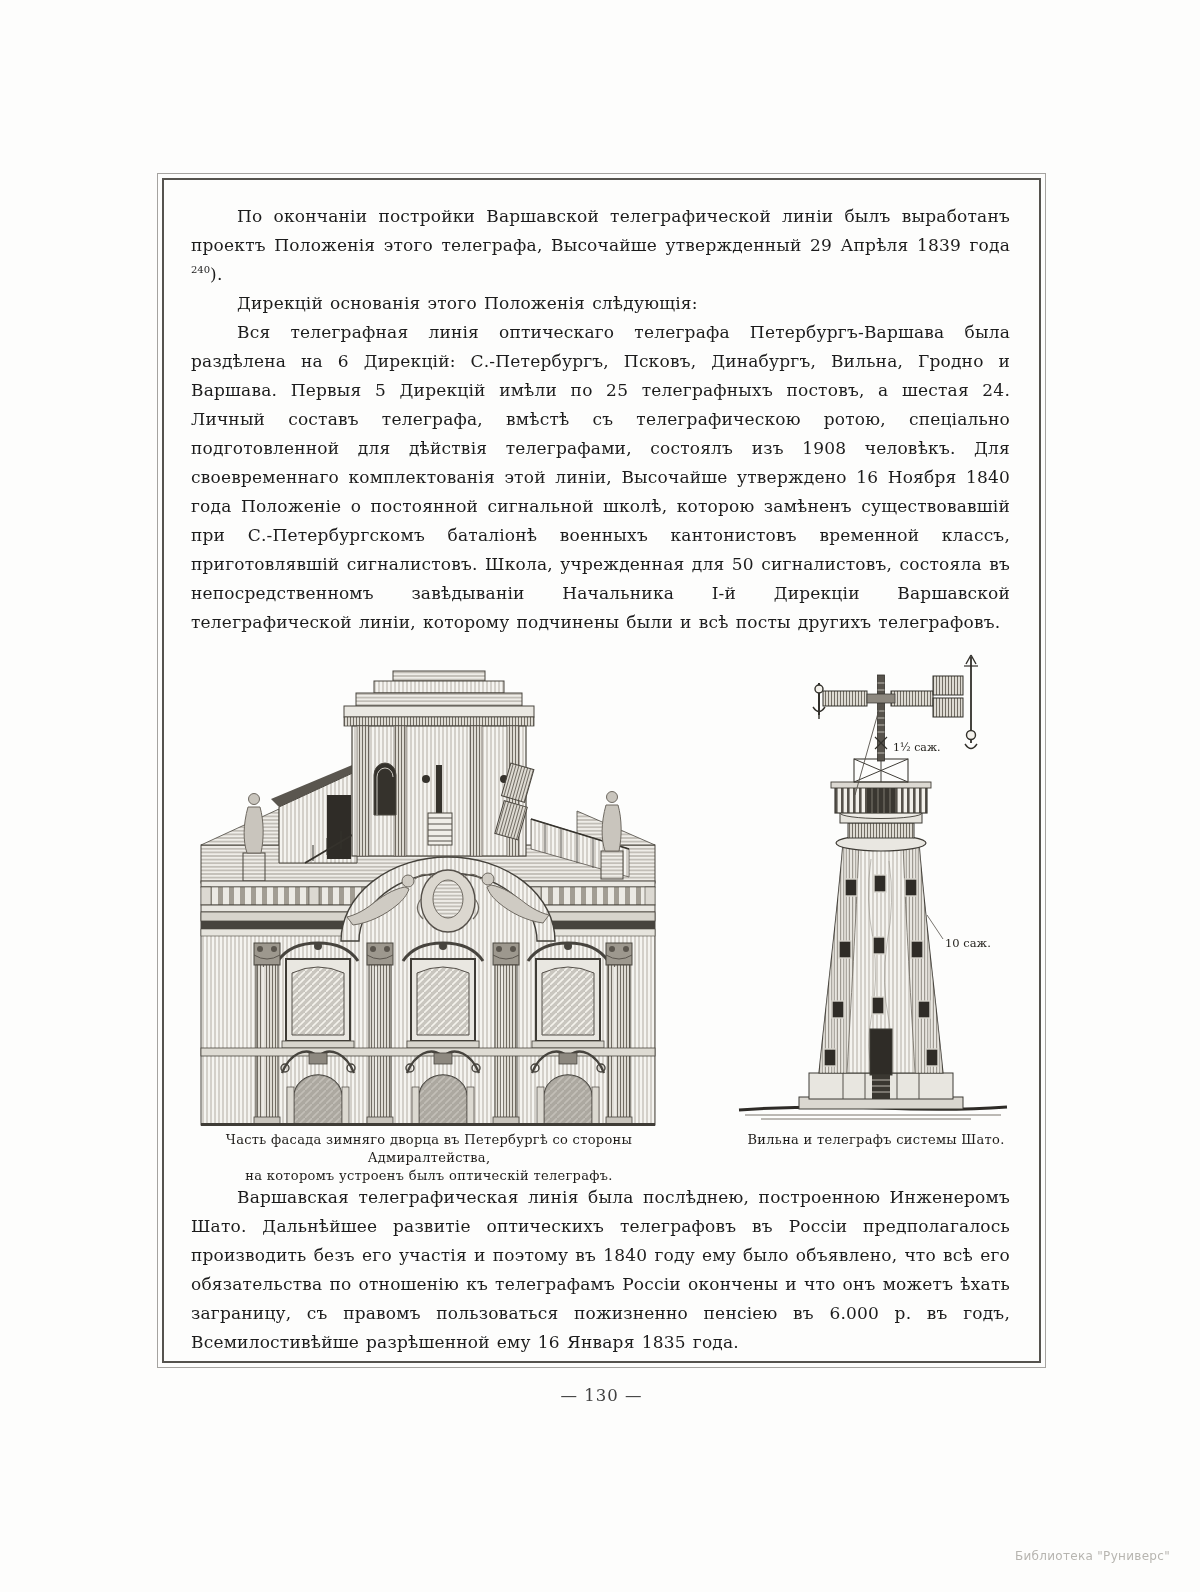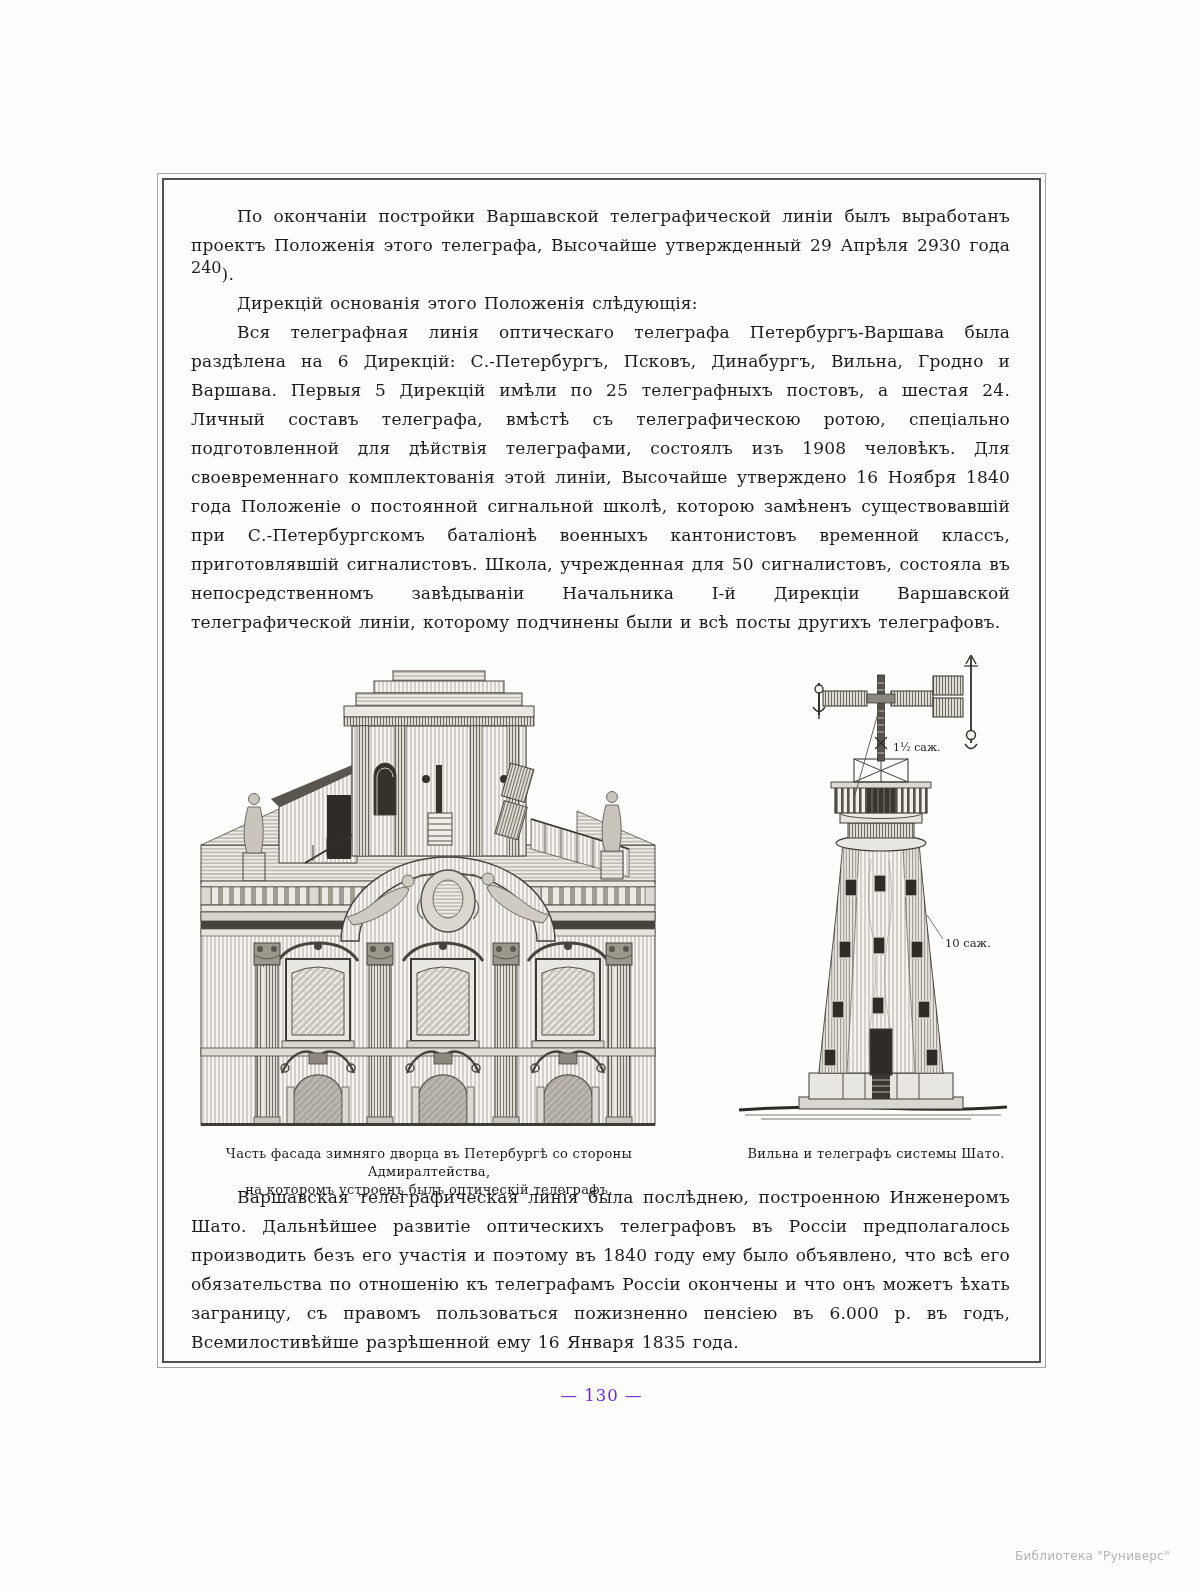--- a/index.html
+++ b/index.html
@@ -16,50 +16,50 @@
   .frame-inner{
     box-sizing:border-box;width:100%;height:100%;
     border:2.5px solid #55534e;overflow:hidden;
   }
   .content{padding:22px 29px 0 27px;}
   .para{
     margin:0;font-size:17px;line-height:29px;text-align:justify;
     text-indent:46px;letter-spacing:0.2px;word-spacing:1.5px;
   }
   .para .sup, .fnsup{
-    font-size:16px;line-height:0;vertical-align:7px;letter-spacing:0;
+    font-size:10px;line-height:0;vertical-align:7px;letter-spacing:0;
   }
   .figures{position:relative;height:534px;margin-top:12px;}
   .fig{margin:0;position:absolute;top:0;}
   .fig-left{left:2px;width:472px;}
   .fig-right{left:540px;width:290px;}
   .fig figcaption{
-    text-align:center;font-size:13px;line-height:18px;margin-top:14px;
+    text-align:center;font-size:13px;line-height:18px;margin-top:0;
     color:#1d1b18;letter-spacing:0.3px;
   }
   .page-number{
     position:absolute;left:157px;top:1386px;width:889px;text-align:center;
-    font-size:16.5px;letter-spacing:1px;color:#6d28d9;
+    font-size:16.5px;letter-spacing:1px;color:#404040;
   }
   .watermark{
     position:absolute;right:30px;top:1549px;
     font-family:"DejaVu Sans","Liberation Sans",sans-serif;
     font-size:12px;color:#b7b5b0;letter-spacing:0.3px;
   }
   svg text{font-family:"DejaVu Serif","Liberation Serif",serif;}
 </style>
 </head>
 <body>
 
 <div class="sheet">
   <div class="frame">
     <div class="frame-inner">
       <div class="content">
 
-        <p class="para"><span>По окончаніи постройки Варшавской телеграфической линіи былъ выработанъ проектъ Положенія этого телеграфа, Высочайше утвержденный 29 Апрѣля 2930 года </span><sup class="sup">240</sup><span>).</span></p>
+        <p class="para"><span>По окончаніи постройки Варшавской телеграфической линіи былъ выработанъ проектъ Положенія этого телеграфа, Высочайше утвержденный 29 Апрѣля 1839 года </span><sup class="sup">240</sup><span>).</span></p>
 
         <p class="para">Дирекцій основанія этого Положенія слѣдующія:</p>
 
         <p class="para">Вся телеграфная линія оптическаго телеграфа Петербургъ-Варшава была раздѣлена на 6 Дирекцій: С.-Петербургъ, Псковъ, Динабургъ, Вильна, Гродно и Варшава. Первыя 5 Дирекцій имѣли по 25 телеграфныхъ постовъ, а шестая 24. Личный составъ телеграфа, вмѣстѣ съ телеграфическою ротою, спеціально подготовленной для дѣйствія телеграфами, состоялъ изъ 1908 человѣкъ. Для своевременнаго комплектованія этой линіи, Высочайше утверждено 16 Ноября 1840 года Положеніе о постоянной сигнальной школѣ, которою замѣненъ существовавшій при С.-Петербургскомъ баталіонѣ военныхъ кантонистовъ временной классъ, приготовлявшій сигналистовъ. Школа, учрежденная для 50 сигналистовъ, состояла въ непосредственномъ завѣдываніи Начальника I-й Дирекціи Варшавской телеграфической линіи, которому подчинены были и всѣ посты другихъ телеграфовъ.</p>
 
         <div class="figures">
 
           <figure class="fig fig-left">
             <svg width="470" height="478" viewBox="0 0 470 478">
               <defs>

